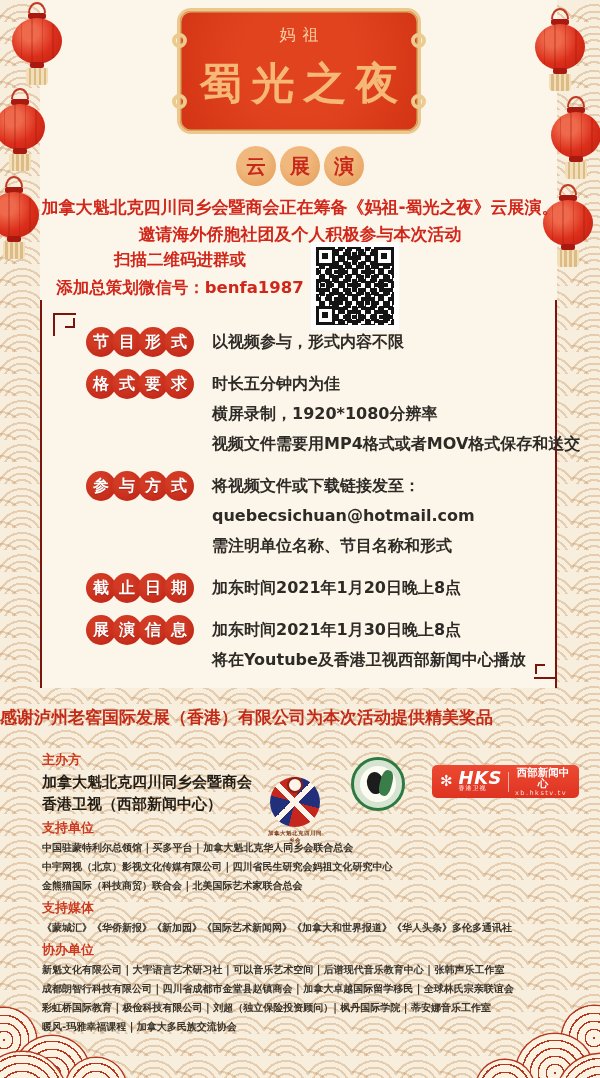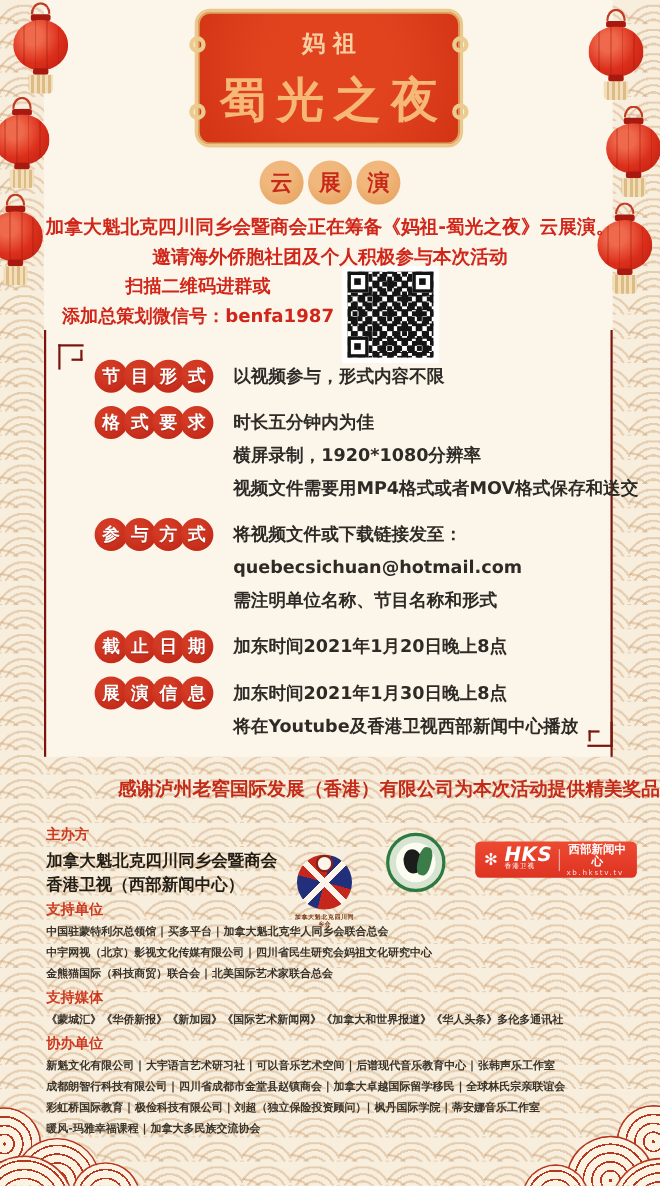--- a/index.html
+++ b/index.html
@@ -34,21 +34,21 @@
   .plaque{
     position:absolute; left:177px; top:8px; width:244px; height:126px;
     background:radial-gradient(circle at 50% 40%, #e2431f 0 40%, #d23414 100%);
     border:3px solid #ecc88e; border-radius:14px;
     box-shadow:0 0 0 1.5px #d8a861 inset;
     text-align:center;
   }
   .curl{ position:absolute; width:15px; height:15px; border:4.5px solid #eccb8f; border-radius:50%; background:transparent; }
   .curl.c1{ left:-8px; top:22px; }   .curl.c2{ left:-8px; bottom:22px; }
   .curl.c3{ right:-8px; top:22px; }  .curl.c4{ right:-8px; bottom:22px; }
-  .plaque-sub{ margin-top:14px; font-size:21px; font-weight:bold; color:#f7cfa2; letter-spacing:7px; text-indent:7px; }
+  .plaque-sub{ margin-top:14px; font-size:16px; font-weight:normal; color:#f7cfa2; letter-spacing:7px; text-indent:7px; }
   .plaque-title{ margin-top:9px; font-size:43px; font-weight:bold; color:#f5b877; letter-spacing:9px; text-indent:9px; white-space:nowrap; }
 
   
   .badges{ position:absolute; left:0; top:146px; width:600px; display:flex; justify-content:center; gap:4px; }
   .badge{
     width:40px; height:40px; border-radius:50%;
     background:radial-gradient(circle at 40% 32%, #f1b87d 0 35%, #e39d58 100%);
     color:#c8281a; font-size:20px; font-weight:bold; display:flex; align-items:center; justify-content:center;
   }
 
@@ -84,21 +84,21 @@
   .info-row{ display:flex; align-items:flex-start; margin-bottom:12px; }
   .row-label{ display:flex; flex:none; }
   .lc{
     width:30px; height:30px; border-radius:50%; background:radial-gradient(circle at 38% 32%, #d23a24 0 30%, #bc2012 100%);
     color:#fff; font-size:16px; font-weight:bold; display:flex; align-items:center; justify-content:center; margin-right:-4px;
     text-shadow:0 1px 1px rgba(90,10,5,.4);
   }
   .row-content{ margin-left:22px; margin-top:0; color:#2e2b27; font-weight:bold; font-size:16px; line-height:30px; white-space:nowrap; }
 
   
-  .thanks{ position:absolute; left:0; top:706px; width:600px; text-align:right; color:#c32a17; font-weight:bold; font-size:17px; }
+  .thanks{ position:absolute; left:0; top:706px; width:600px; text-align:left; color:#c32a17; font-weight:bold; font-size:17px; }
 
   
   .credits{ position:absolute; left:42px; top:752px; width:548px; }
   .c-heading{ color:#cd3a1f; font-size:13px; font-weight:bold; line-height:16px; }
   .org-lines{ margin-top:3px; color:#241d14; font-size:15px; font-weight:bold; line-height:22px; }
   .c-section{ margin-top:5px; }
   .c-lines{ margin-top:2px; color:#39332a; font-size:10px; font-weight:bold; line-height:19px; white-space:nowrap; }
 
   
   .pinwheel{ position:absolute; left:268px; top:758px; width:54px; text-align:center; }

